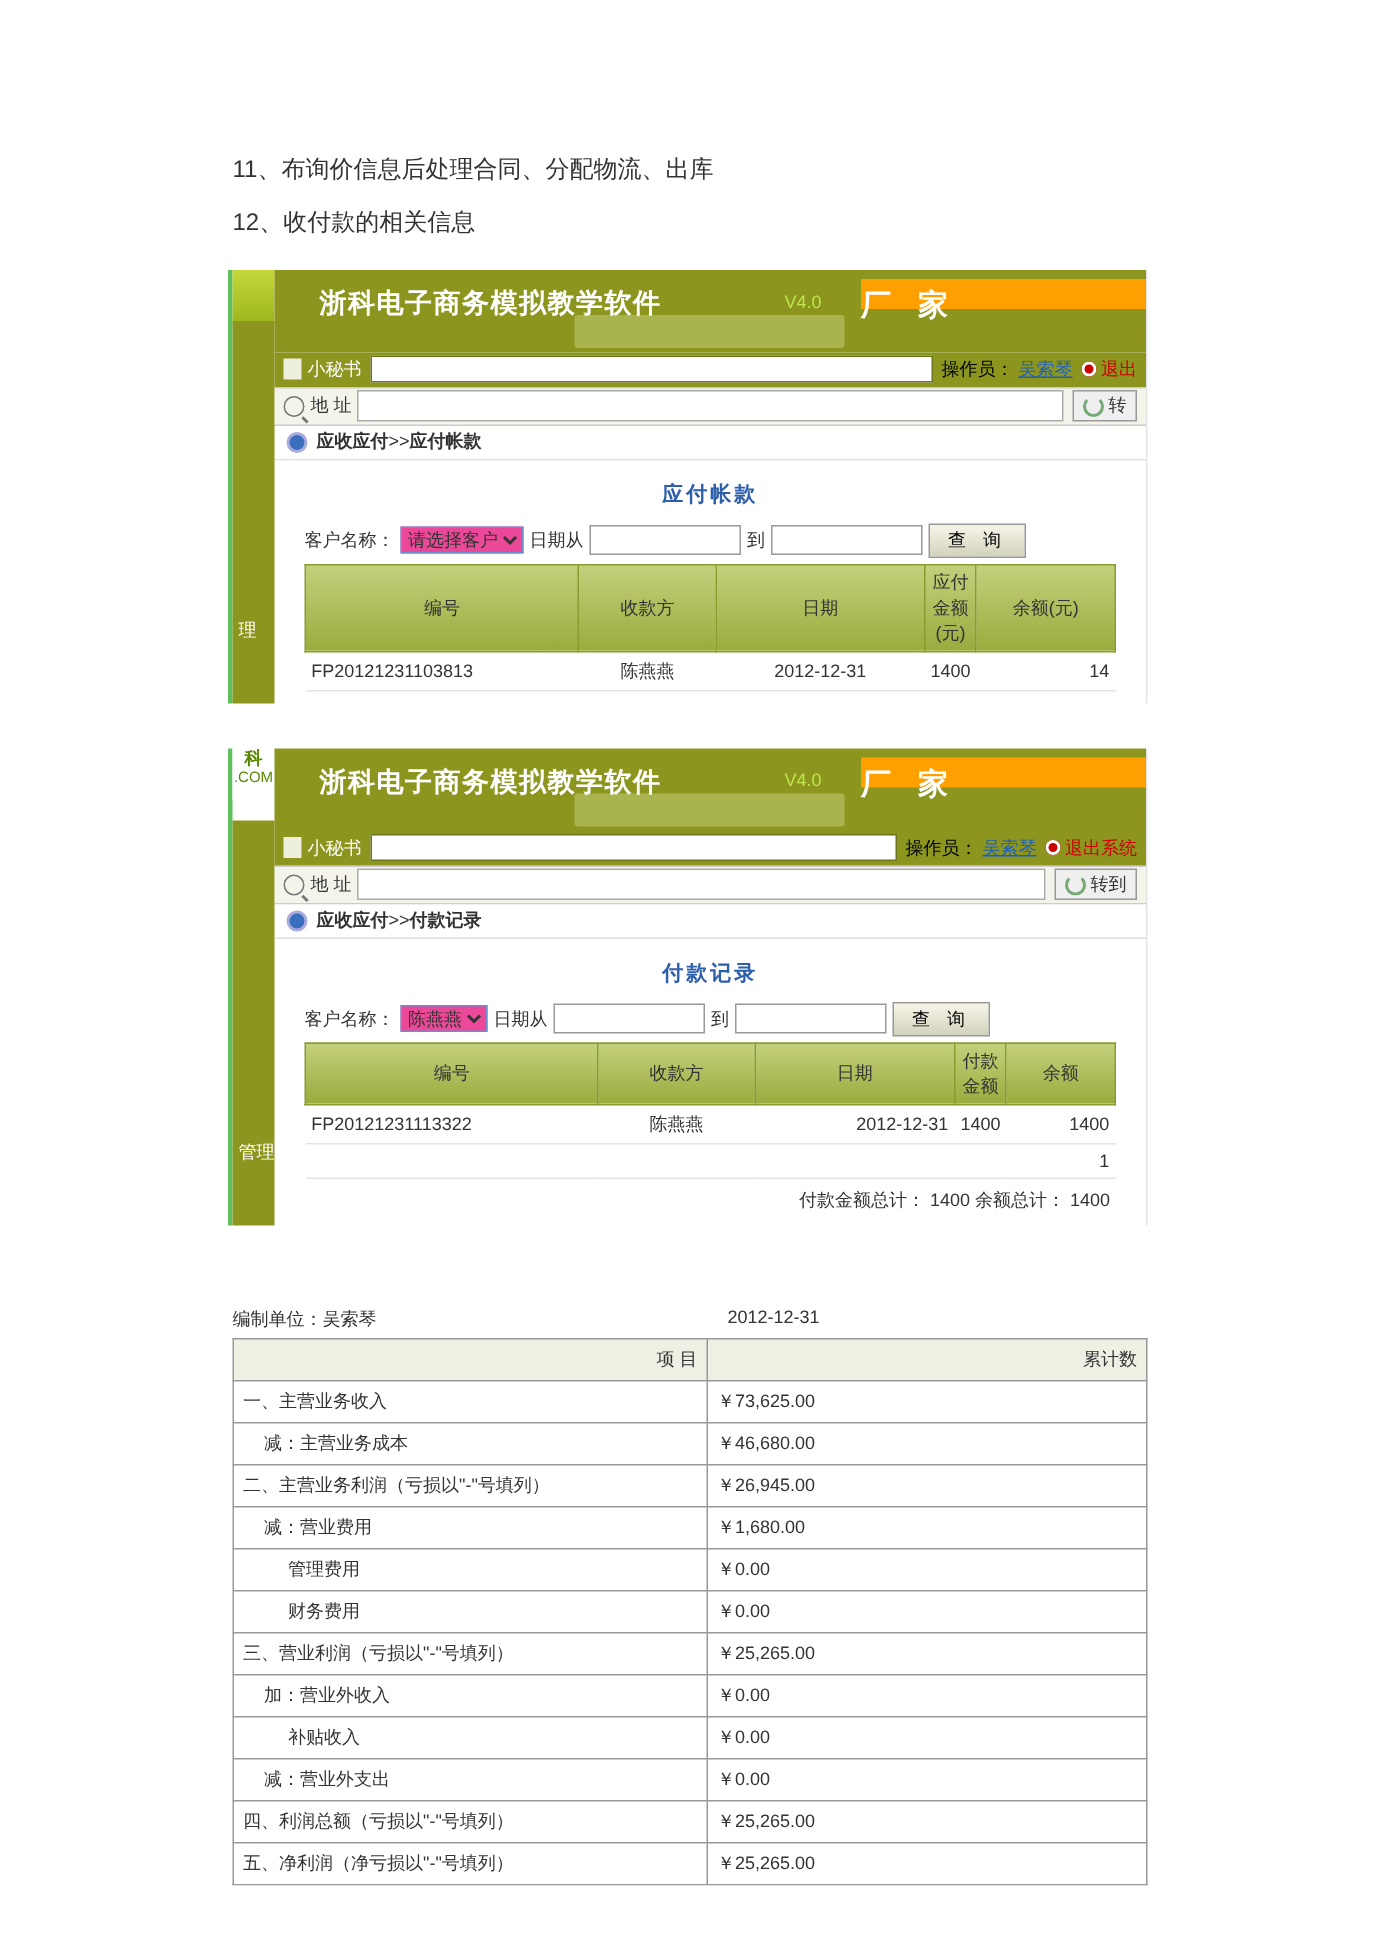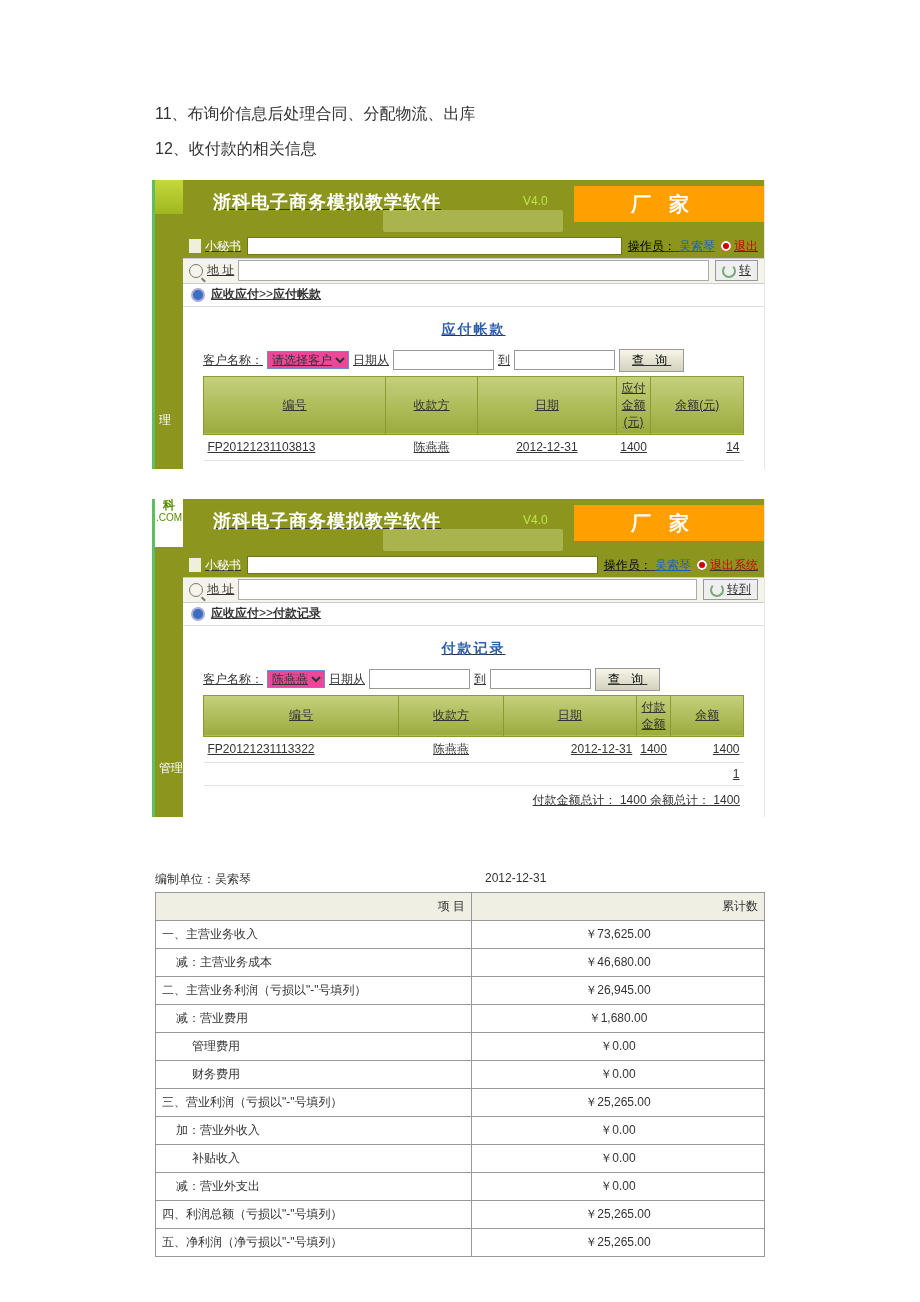--- a/index.html
+++ b/index.html
@@ -6,26 +6,26 @@
   .doc-page { padding: 100px 155px 0 155px; }
   .doc-text { font-size: 16px; line-height: 1.8; margin-bottom: 6px; }
   .screenshot { margin-top: 16px; position: relative; }
 
   
   .panel-left { width: 28px; position: absolute; top: 0; left: 0; bottom: 0; }
   .panel-left-top { height: 34px; background: linear-gradient(to bottom,#c4d83b,#9fb71f); border-bottom: 1px solid #8a9d1a; }
   .panel-left-sidebar { position: absolute; top: 34px; left: 0; right: 0; bottom: 0; background: #8c961f; }
   .panel-left-tab { position:absolute; left:4px; bottom:40px; writing-mode: horizontal-tb; font-size:12px; color:#fff; }
 
-  .panel-content { margin-left: 28px; text-decoration: underline; }
+  .panel-content { margin-left: 28px; }
 
   .hdr { height: 55px; background: #8c961f; position: relative; overflow: hidden; }
   .hdr-title { color: #fff; font-size: 18px; font-weight: bold; padding: 10px 0 0 30px; letter-spacing:1px;}
   .hdr-ver { color:#bfe34a; font-size:12px; position:absolute; left:340px; top:14px;}
-  .hdr-orange { position:absolute; right:0; top:6px; width:190px; height:36px; background:#ff9f00; color:#fff; text-align:center; line-height:36px; font-size:20px; letter-spacing:18px; font-weight:bold;}
+  .hdr-orange { position:absolute; right:0; top:6px; width:190px; height:20px; background:#ff9f00; color:#fff; line-height:36px; font-size:20px; letter-spacing:18px; font-weight:bold;}
   .hdr-kbshadow{position:absolute; left:200px; top:30px; width:180px; height:22px; background:rgba(215,225,150,0.4); border-radius:2px;}
 
   .bar-sec { height: 23px; background: #8c961f; display:flex; align-items:center; padding: 0 6px; color:#fff; font-size:12px; position:relative;}
   .bar-sec .icon { width:12px; height:14px; background:#fff; opacity:0.85; margin-right:4px;}
   .bar-sec-input { flex:1; height:16px; background:#fff; margin-left:6px; border:1px solid #6b751a;}
   .bar-sec .operator { color:#000; margin-left:6px;}
   .bar-sec .operator a{ color:#1d5fbf; text-decoration:underline;}
   .bar-sec .exit{ color:#c00; margin-left:6px; display:flex; align-items:center;}
   .bar-sec .exit::before{content:""; width:10px; height:10px; border-radius:50%; background:#c00; display:inline-block; margin-right:3px; box-shadow:inset 0 0 0 2px #fff, inset 0 0 0 3px #c00;}
 
@@ -56,21 +56,21 @@
 
   .totals{ text-align:right; font-size:12px; padding:18px 4px 0 0;}
 
   
   .acct { margin-top: 50px; }
   .acct-hdr{ display:flex; font-size:12px; padding:4px 0;}
   .acct-hdr .unit{flex:1;}
   table.acct-t{ width:100%; border-collapse:collapse; font-size:12px;}
   table.acct-t th, table.acct-t td{ border:1px solid #999; padding:5px 6px; background:#fff;}
   table.acct-t th{ background:#f0efe4; font-weight:normal; text-align:right;}
-  table.acct-t td.amt{ width:280px;text-align:center;}
+  table.acct-t td.amt{ width:280px;}
   .indent1{padding-left:20px !important;}
   .indent2{padding-left:36px !important;}
 
   
   .leftstripe{position:absolute;left:-3px;top:0;bottom:0;width:3px;background:#5fbf5f;}
   .shot{ position:relative; border-right:1px solid #e5e5e5;}
 
   
   .logoblk{position:absolute; left:0; top:0; width:28px; height:34px; background:#fff; text-align:center; font-size:10px; line-height:12px; color:#5a8a00; overflow:hidden;}
   .logoblk b{color:#5a8a00; font-size:12px;}

